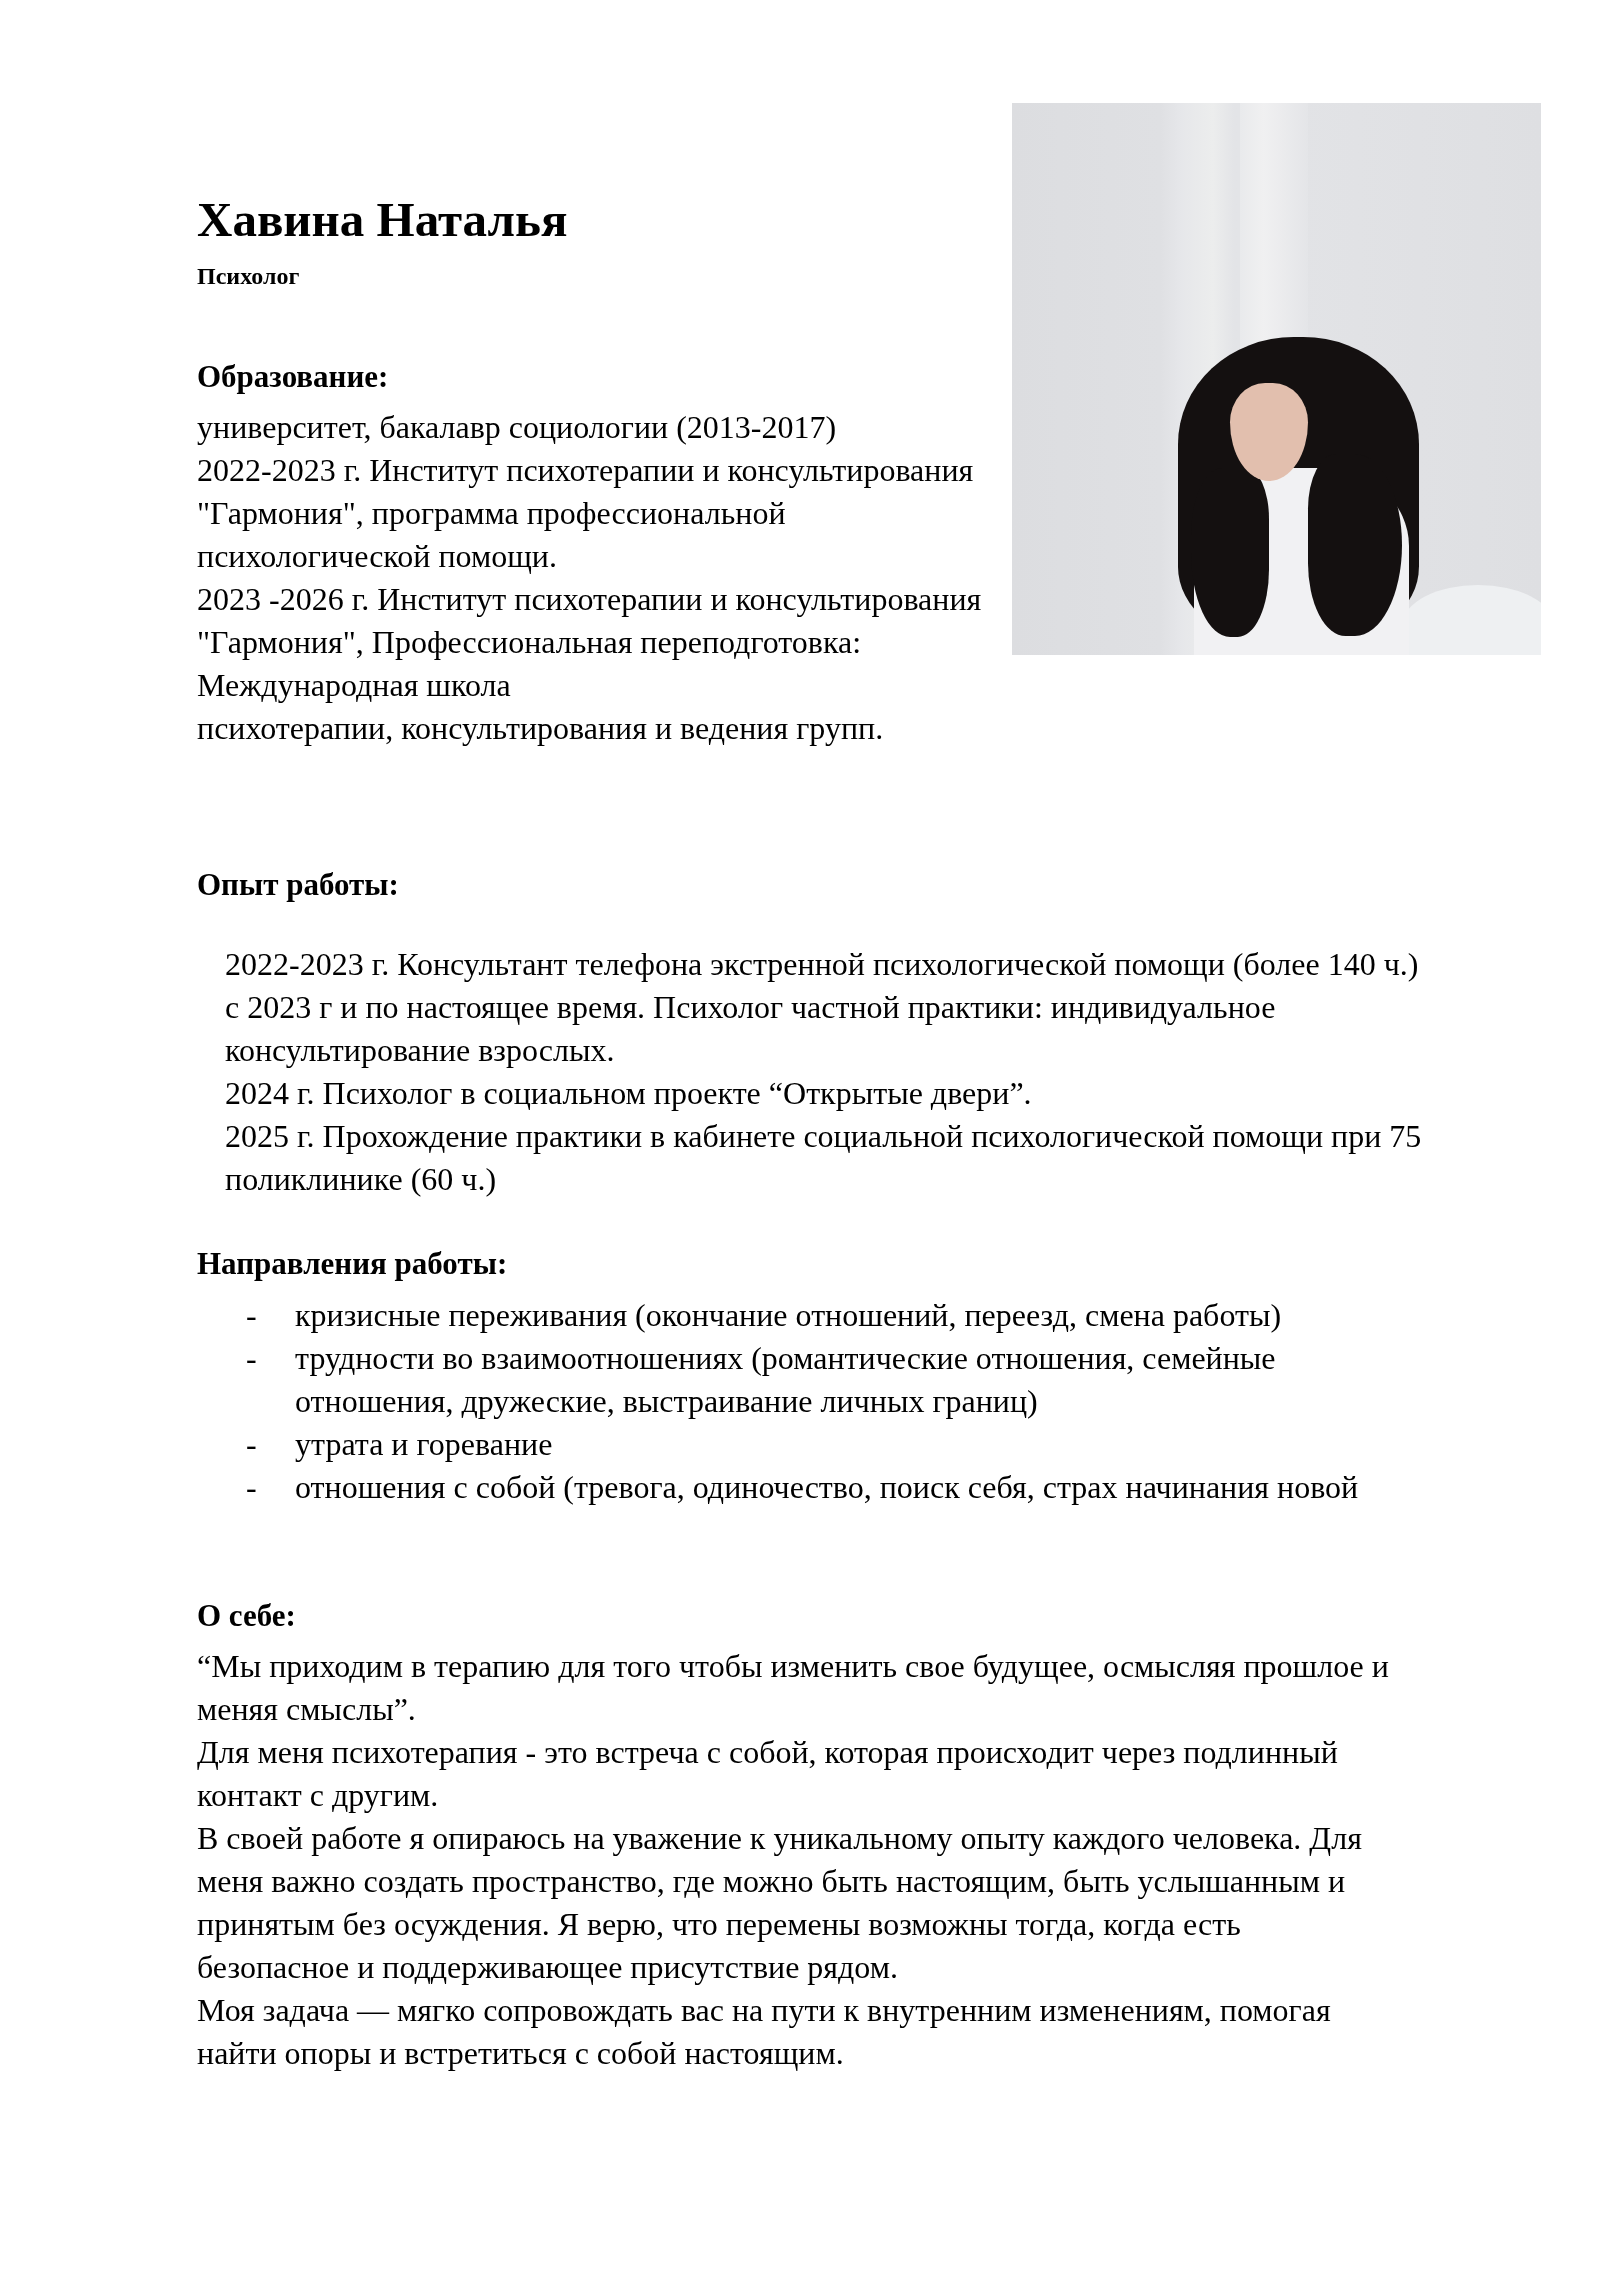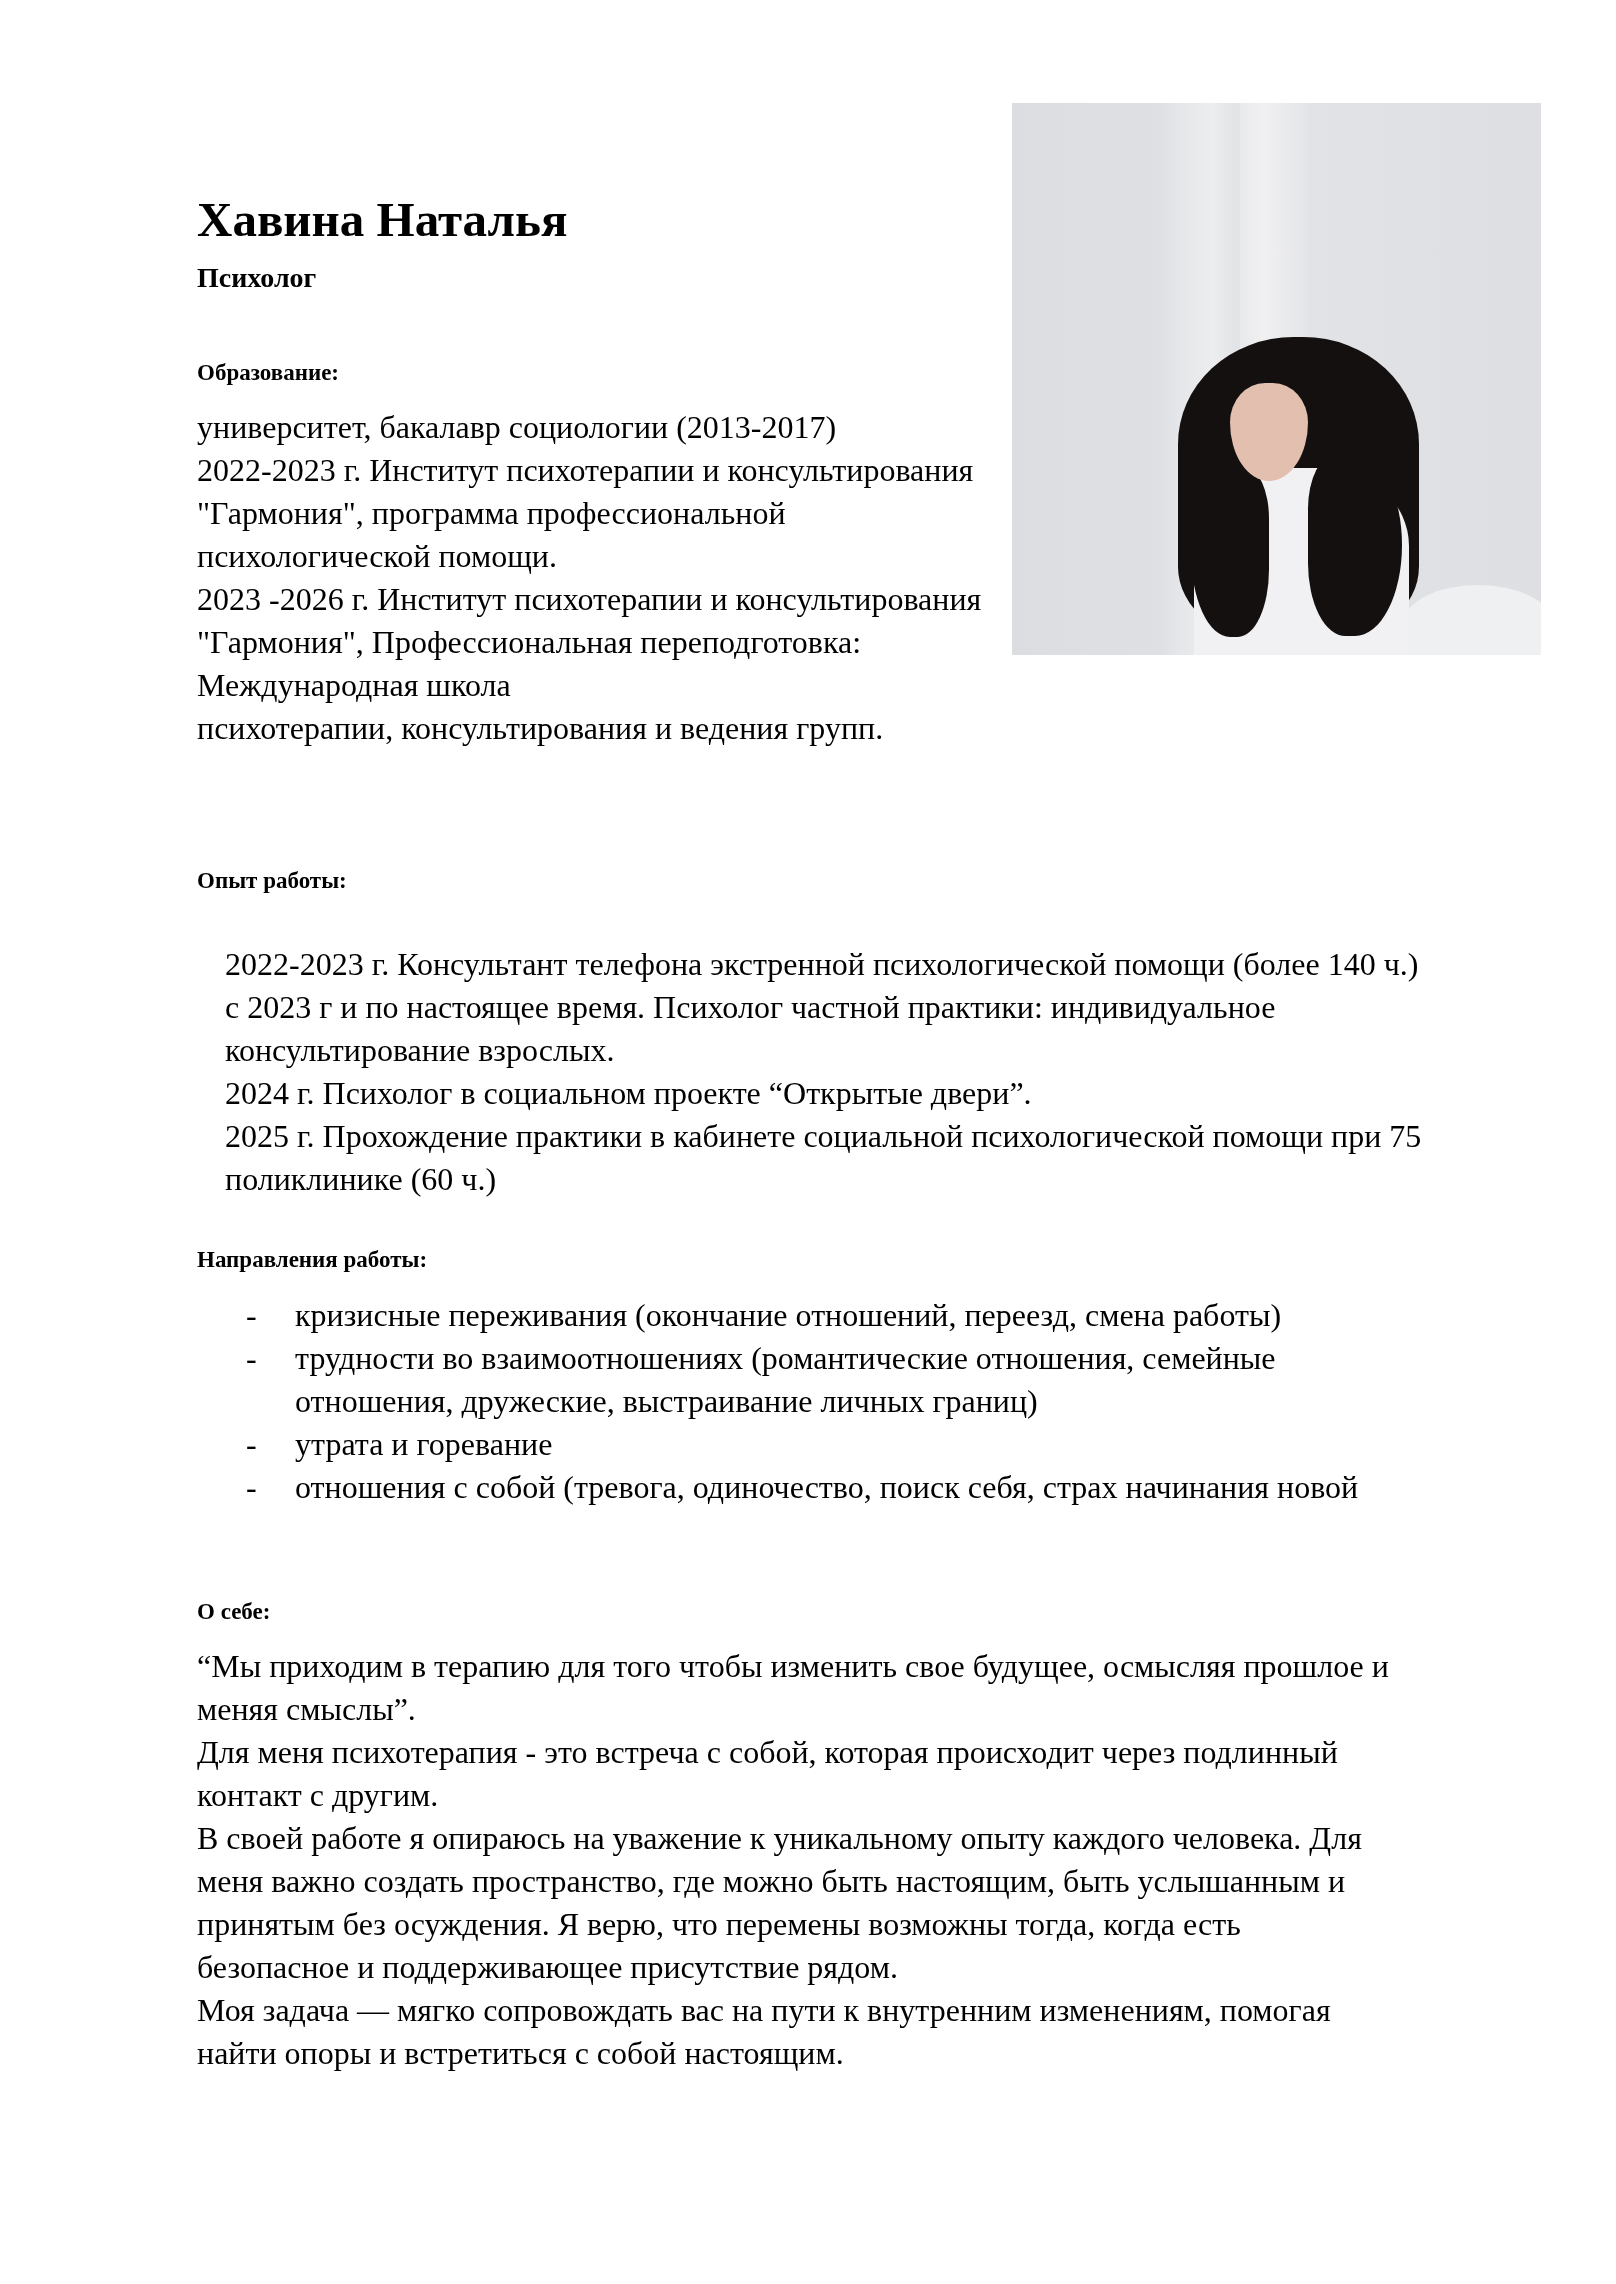--- a/index.html
+++ b/index.html
@@ -100,29 +100,29 @@
       top: 195px;
       font-size: 49px;
       font-weight: bold;
       line-height: 1;
       white-space: nowrap;
     }
     .title {
       position: absolute;
       left: 197px;
       top: 264px;
-      font-size: 28px;
+      font-size: 24px;
       font-weight: bold;
       line-height: 1;
       white-space: nowrap;
     }
     .heading {
       position: absolute;
       left: 197px;
-      font-size: 23px;
+      font-size: 31px;
       font-weight: bold;
       line-height: 1;
       white-space: nowrap;
     }
     .block {
       position: absolute;
       left: 197px;
       font-size: 32px;
       line-height: 43px;
     }

